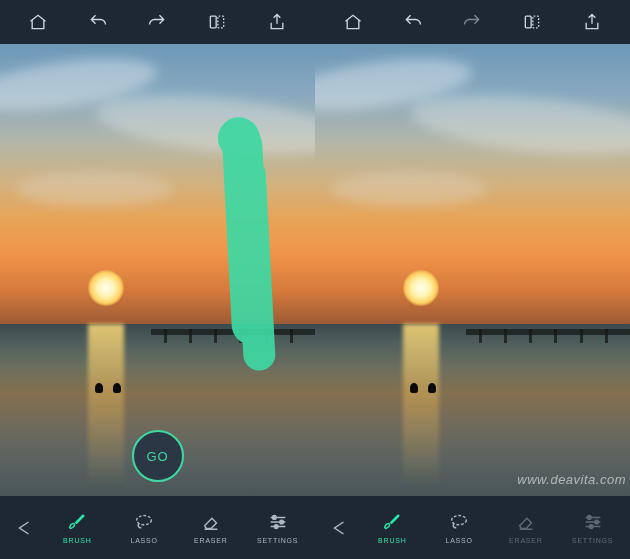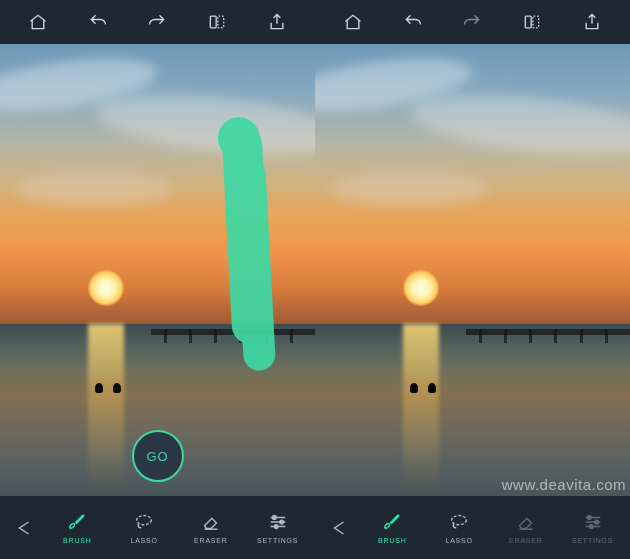--- a/index.html
+++ b/index.html
@@ -212,25 +212,26 @@
     align-items: center;
     justify-content: center;
     cursor: pointer;
     color: #aeb7bf;
   }
   .back-tool svg { width: 22px; height: 18px; stroke: currentColor; fill: none; stroke-width: 2; }
 
   .watermark {
     position: absolute;
     right: 4px;
-    bottom: 66px;
-    font-size: 15px;
+    bottom: 72px;
+    font-size: 13px;
     color: rgba(255,255,255,0.55);
     letter-spacing: 0.5px;
     writing-mode: horizontal-tb;
+    font-style: italic;
   }
 </style>
 </head>
 <body>
 
 <div class="top-bar">
   <div class="top-half">
     <div class="top-icon">
       <svg viewBox="0 0 24 24">
           <path d="M3 11 L12 4 L21 11 M5 10 V20 H19 V10"></path>

